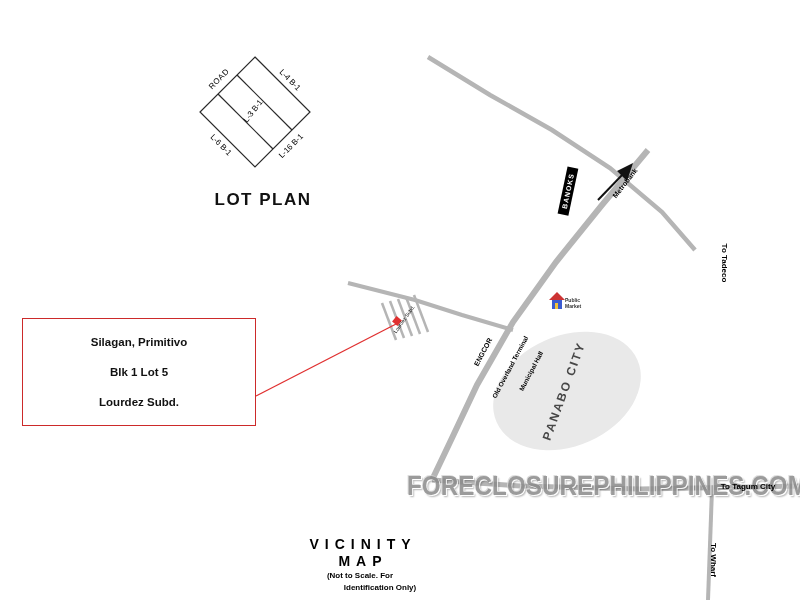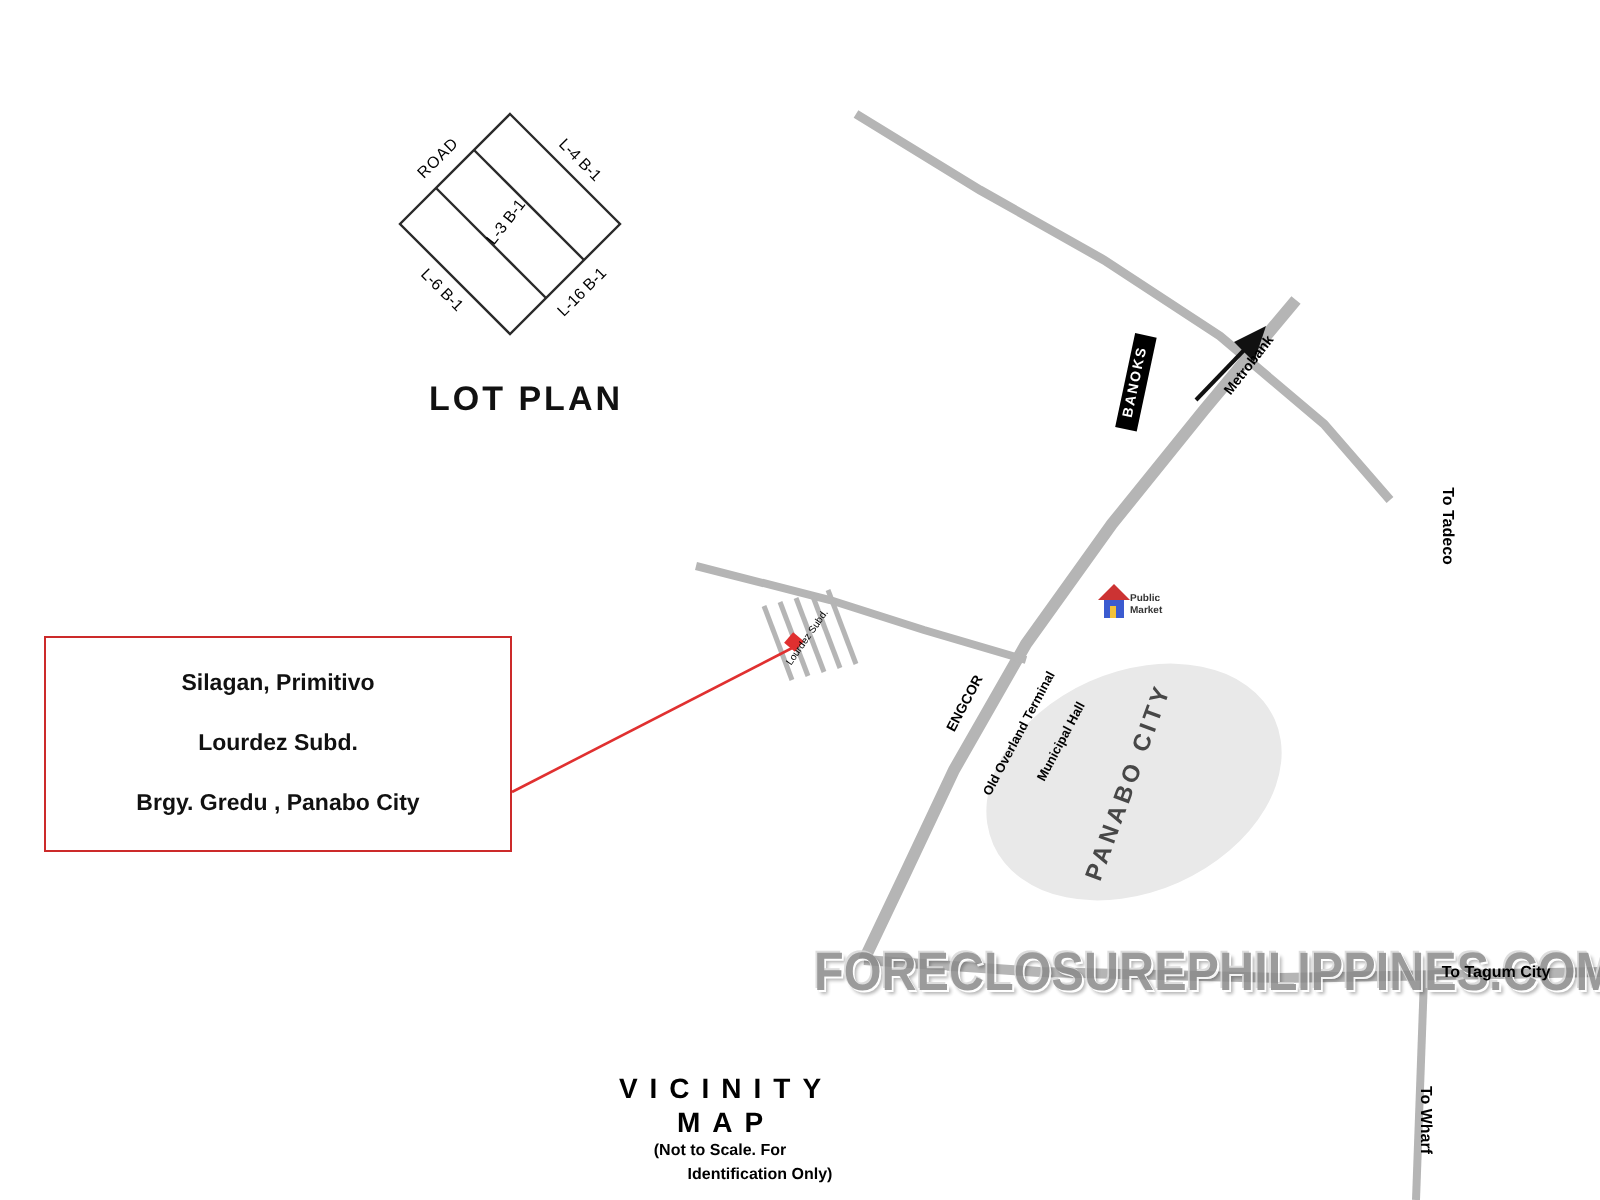--- a/index.html
+++ b/index.html
@@ -140,22 +140,22 @@
 
   <div class="lbl fs8" style="left:219px;top:79px;transform:translate(-50%,-50%) rotate(-45deg);letter-spacing:.5px;">ROAD</div>
   <div class="lbl fs8" style="left:290px;top:80px;transform:translate(-50%,-50%) rotate(45deg);">L-4 B-1</div>
   <div class="lbl fs8" style="left:253px;top:111px;transform:translate(-50%,-50%) rotate(-52deg);">L-3 B-1</div>
   <div class="lbl fs8" style="left:221px;top:145px;transform:translate(-50%,-50%) rotate(45deg);">L-6 B-1</div>
   <div class="lbl fs8" style="left:291px;top:146px;transform:translate(-50%,-50%) rotate(-45deg);">L-16 B-1</div>
   <div class="lbl lotplan-title" style="left:263px;top:200px;transform:translate(-50%,-50%);">LOT PLAN</div>
 
   <div class="infobox">
     <div class="infoline">Silagan, Primitivo</div>
+    <div class="infoline">Blk 1  Lot 5</div>
     <div class="infoline">Lourdez Subd.</div>
-    <div class="infoline">Brgy. Gredu , Panabo City</div>
   </div>
 
   <div class="lbl banoks" style="left:568px;top:191px;transform:translate(-50%,-50%) rotate(-78deg);">BANOKS</div>
   <div class="lbl fs7 b" style="left:625px;top:183px;transform:translate(-50%,-50%) rotate(-52deg);">Metrobank</div>
   <div class="lbl fs8 b" style="left:724px;top:263px;transform:translate(-50%,-50%) rotate(90deg);">To Tadeco</div>
   <div class="lbl fs7 b" style="left:483px;top:352px;transform:translate(-50%,-50%) rotate(-62deg);">ENGCOR</div>
   <div class="lbl fs6 b" style="left:510px;top:367px;transform:translate(-50%,-50%) rotate(-62deg);">Old Overland Terminal</div>
   <div class="lbl fs6 b" style="left:531px;top:371px;transform:translate(-50%,-50%) rotate(-62deg);">Municipal Hall</div>
   <div class="lbl pm-label" style="left:578px;top:303px;transform:translate(-50%,-50%);">Public Market</div>
   <div class="lbl panabo" style="left:564px;top:391px;transform:translate(-50%,-50%) rotate(-70deg);">PANABO CITY</div>

